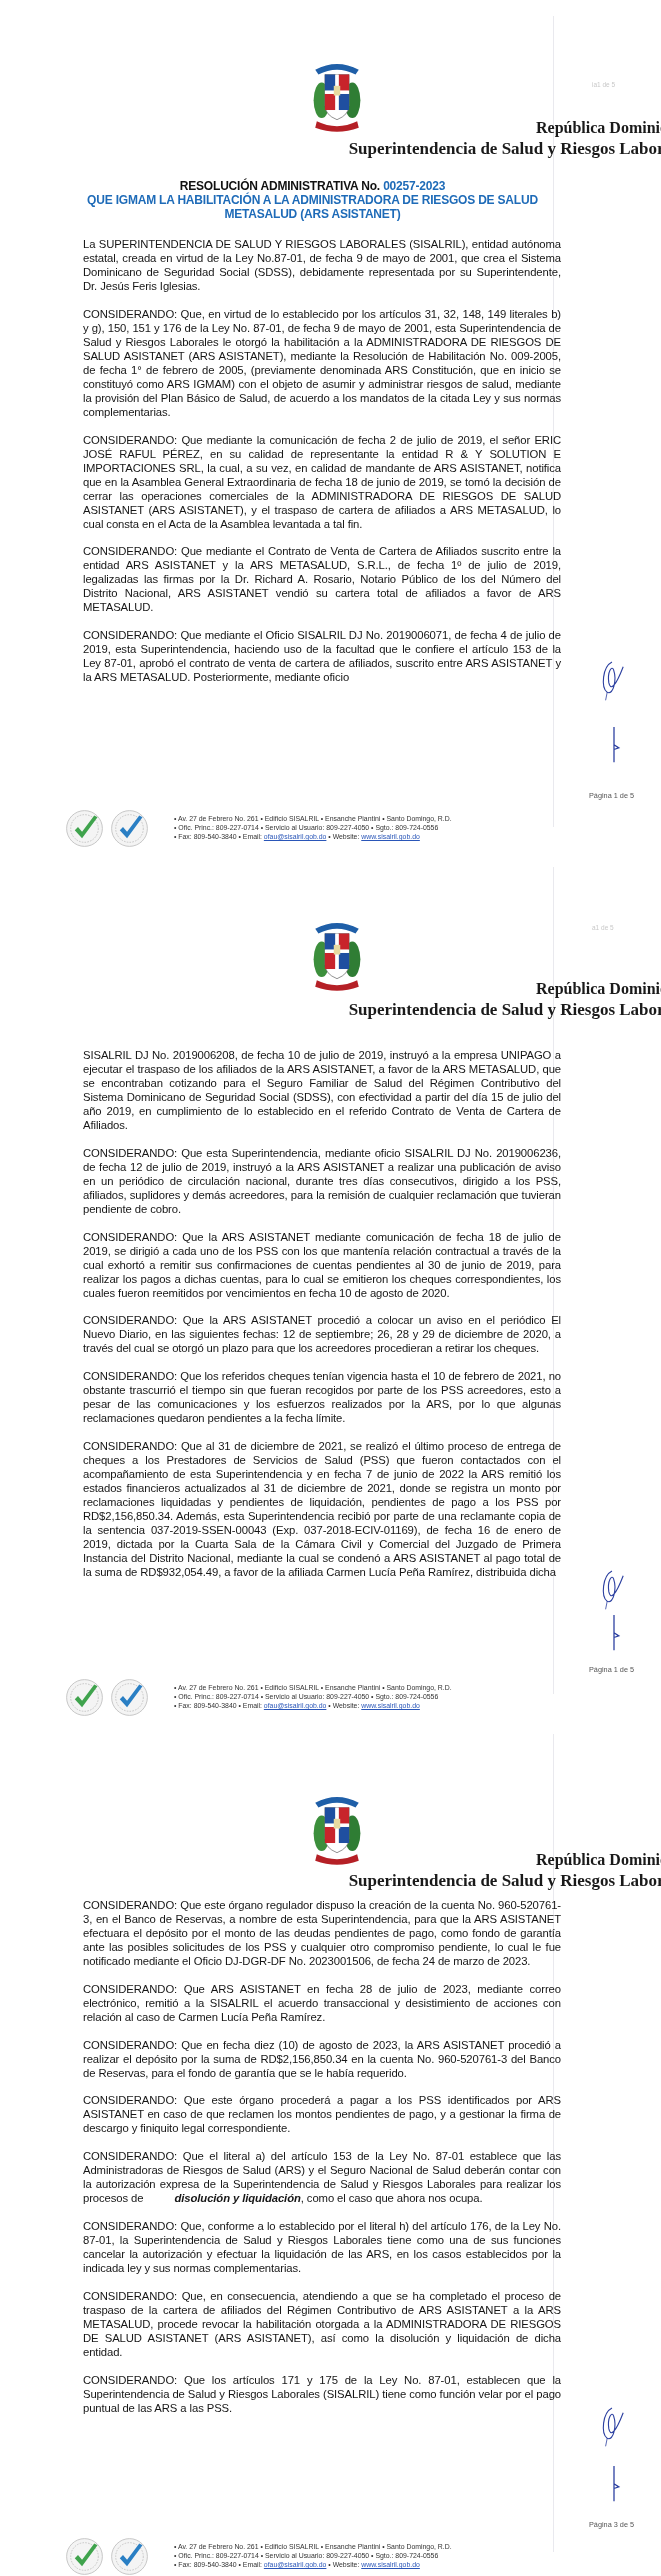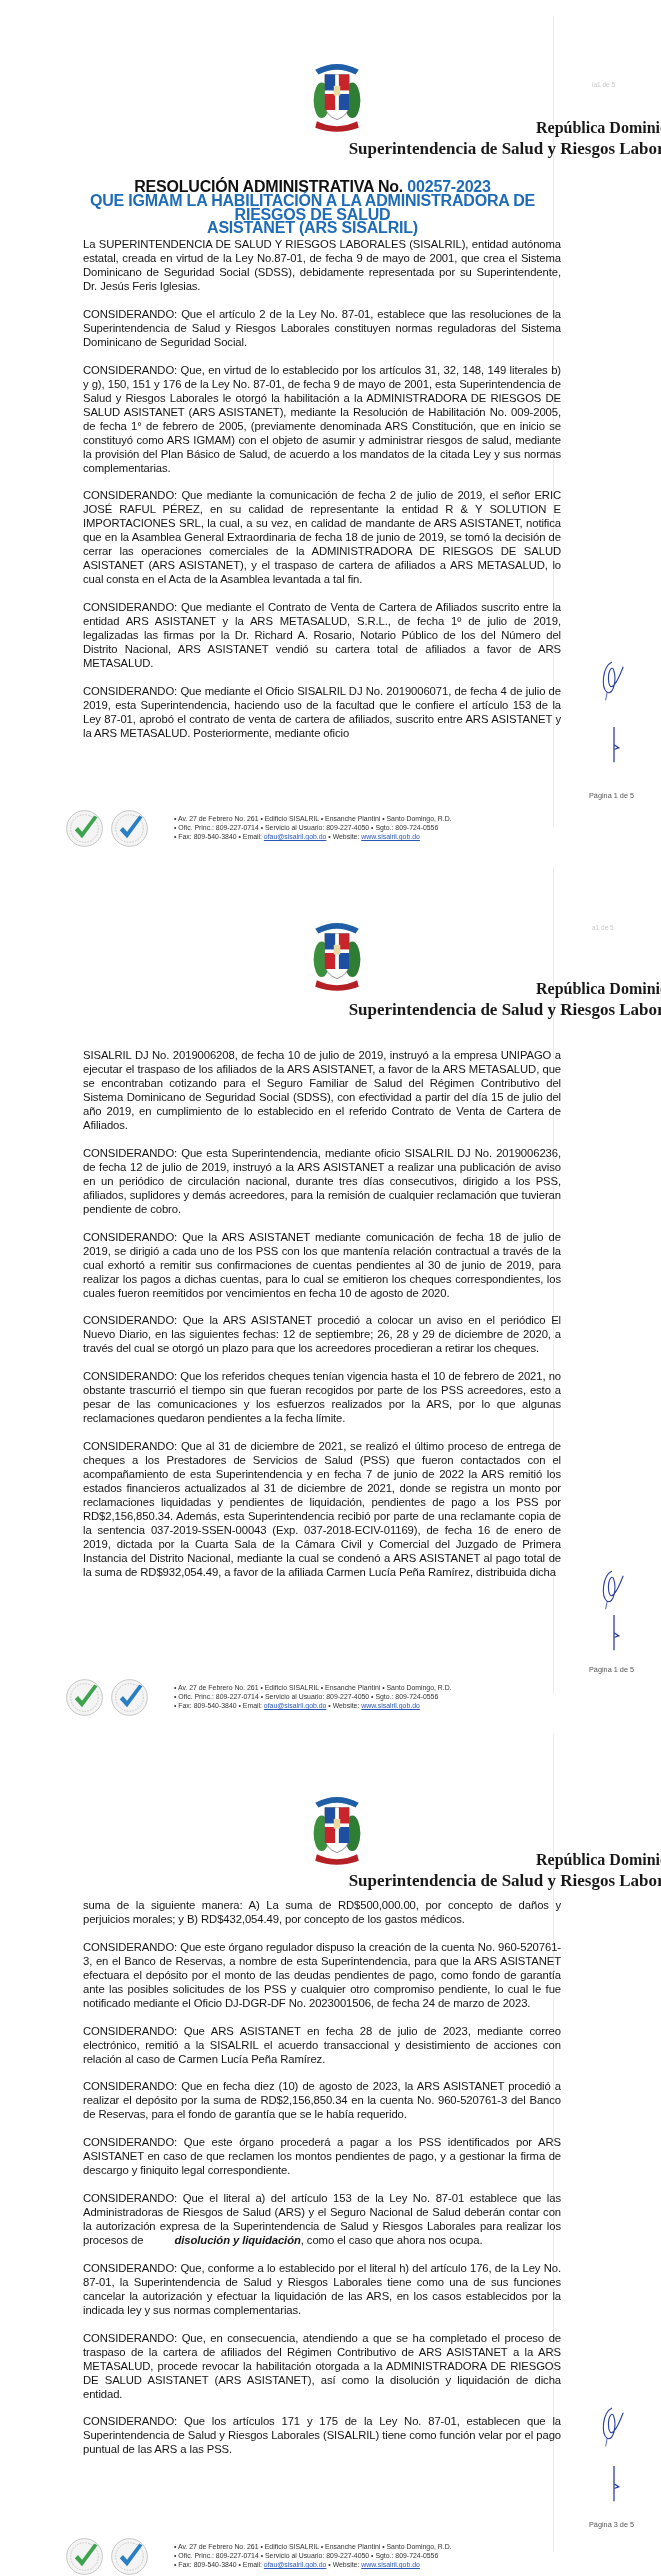--- a/index.html
+++ b/index.html
@@ -7,21 +7,21 @@
   .page { position: relative; width: 661px; height: 858px; overflow: hidden; background: #fff; }
   .page.p1 { height: 851px; }
   .page.p2 { height: 867px; }
   .page.p3 { height: 858px; }
   .right-rule { position: absolute; left: 553px; top: 16px; bottom: 24px; width: 0.8px; background: #e9e9ee; }
   .ghost { position: absolute; left: 592px; font-size: 6.5px; color: #c8c8c8; font-family: "Liberation Sans", sans-serif; }
   .crest { position: absolute; left: 312px; width: 50px; height: 81px; }
   .org { position: absolute; left: 0; width: 661px; text-align: right; font-family: "Liberation Serif", serif; font-weight: bold; color: #1a1a1a; padding-left: 31px; }
   .org .l1 { font-size: 16px; line-height: 19.5px; }
   .org .l2 { font-size: 17px; line-height: 21px; }
-  .title { position: absolute; left: 57px; width: 511px; text-align: center; font-weight: bold; font-size: 16px; line-height: 13.8px; letter-spacing: -0.2px; }
+  .title { position: absolute; left: 57px; width: 511px; text-align: center; font-weight: bold; font-size: 12px; line-height: 13.8px; letter-spacing: -0.2px; }
   .title .black { color: #111; }
   .title .blue { color: #1e6bb8; }
   .body { position: absolute; left: 83px; width: 478px; font-size: 11.3px; line-height: 14px; text-align: justify; color: #161616; letter-spacing: -0.1px; }
   .body p { margin: 0 0 13.8px 0; }
   .body b { font-weight: normal; }
   .body .bi { font-weight: bold; font-style: italic; margin-left: 28px; }
   .sig { position: absolute; left: 596px; }
   .pagenum { position: absolute; left: 589px; font-size: 7.3px; color: #555; }
   .footer { position: absolute; left: 65px; width: 486px; height: 39px; }
   .cert { position: absolute; top: 0; width: 39px; height: 39px; }
@@ -75,26 +75,25 @@
     <div class="l1">República Dominicana</div>
     <div class="l2">Superintendencia de Salud y Riesgos Laborales</div>
   </div>
 
   <div class="title" style="top:180px">
     <div>
       <span class="black">RESOLUCIÓN ADMINISTRATIVA No.</span>
       <span class="blue">00257-2023</span>
     </div>
     <div class="blue">QUE IGMAM LA HABILITACIÓN A LA ADMINISTRADORA DE RIESGOS DE SALUD</div>
-    <div class="blue">ASISTANET (ARS SISALRIL)</div>
+    <div class="blue">METASALUD (ARS ASISTANET)</div>
   </div>
 
   <div class="body" style="top:237px">
       <p><span>La </span><b>SUPERINTENDENCIA DE SALUD Y RIESGOS LABORALES (SISALRIL)</b><span>, entidad autónoma estatal, creada en virtud de la Ley No.87-01, de fecha 9 de mayo de 2001, que crea el Sistema Dominicano de Seguridad Social (SDSS), debidamente representada por su Superintendente, Dr. Jesús Feris Iglesias.</span></p>
-      <p><b>CONSIDERANDO:</b><span> Que el artículo 2 de la Ley No. 87-01, establece que las resoluciones de la Superintendencia de Salud y Riesgos Laborales constituyen normas reguladoras del Sistema Dominicano de Seguridad Social.</span></p>
       <p><b>CONSIDERANDO:</b><span> Que, en virtud de lo establecido por los artículos 31, 32, 148, 149 literales b) y g), 150, 151 y 176 de la Ley No. 87-01, de fecha 9 de mayo de 2001, esta Superintendencia de Salud y Riesgos Laborales le otorgó la habilitación a la </span><b>ADMINISTRADORA DE RIESGOS DE SALUD ASISTANET (ARS ASISTANET)</b><span>, mediante la Resolución de Habilitación No. 009-2005, de fecha 1° de febrero de 2005, (previamente denominada ARS Constitución, que en inicio se constituyó como ARS IGMAM) con el objeto de asumir y administrar riesgos de salud, mediante la provisión del Plan Básico de Salud, de acuerdo a los mandatos de la citada Ley y sus normas complementarias.</span></p>
       <p><b>CONSIDERANDO:</b><span> Que mediante la comunicación de fecha 2 de julio de 2019, el señor </span><b>ERIC JOSÉ RAFUL PÉREZ</b><span>, en su calidad de representante la entidad </span><b>R &amp; Y SOLUTION E IMPORTACIONES SRL</b><span>, la cual, a su vez, en calidad de mandante de </span><b>ARS ASISTANET</b><span>, notifica que en la Asamblea General Extraordinaria de fecha 18 de junio de 2019, se tomó la decisión de cerrar las operaciones comerciales de la </span><b>ADMINISTRADORA DE RIESGOS DE SALUD ASISTANET (ARS ASISTANET)</b><span>, y el traspaso de cartera de afiliados a </span><b>ARS METASALUD</b><span>, lo cual consta en el Acta de la Asamblea levantada a tal fin.</span></p>
       <p><b>CONSIDERANDO:</b><span> Que mediante el Contrato de Venta de Cartera de Afiliados suscrito entre la entidad </span><b>ARS ASISTANET</b><span> y la </span><b>ARS METASALUD, S.R.L.</b><span>, de fecha 1º de julio de 2019, legalizadas las firmas por la Dr. Richard A. Rosario, Notario Público de los del Número del Distrito Nacional, </span><b>ARS ASISTANET</b><span> vendió su cartera total de afiliados a favor de </span><b>ARS METASALUD</b><span>.</span></p>
       <p><b>CONSIDERANDO:</b><span> Que mediante el Oficio SISALRIL DJ No. 2019006071, de fecha 4 de julio de 2019, esta Superintendencia, haciendo uso de la facultad que le confiere el artículo 153 de la Ley 87-01, aprobó el contrato de venta de cartera de afiliados, suscrito entre </span><b>ARS ASISTANET</b><span> y la </span><b>ARS METASALUD</b><span>. Posteriormente, mediante oficio</span></p>
     </div>
 
   <svg class="sig" style="top:655px" width="32" height="49" viewBox="0 0 40 60">
     <path d="M20 8 C8 14 6 40 14 46 C22 50 26 30 22 18 C20 12 14 20 16 34 C18 44 24 40 34 14" fill="none" stroke="#2b3fa0" stroke-width="1.4"></path>
     <path d="M14 46 L12 56" stroke="#2b3fa0" stroke-width="1"></path>
   </svg>
@@ -172,21 +171,20 @@
 
   <svg class="crest" style="top:70px" viewBox="0 0 62 100">
       <use href="#coat-of-arms"></use>
     </svg>
   <div class="org" style="top:132px">
     <div class="l1">República Dominicana</div>
     <div class="l2">Superintendencia de Salud y Riesgos Laborales</div>
   </div>
 
   <div class="body" style="top:180px">
-      <p><span>suma de la siguiente manera: A) La suma de RD$500,000.00, por concepto de daños y perjuicios morales; y B) RD$432,054.49, por concepto de los gastos médicos.</span></p>
       <p><b>CONSIDERANDO:</b><span> Que este órgano regulador dispuso la creación de la cuenta No. 960-520761-3, en el Banco de Reservas, a nombre de esta Superintendencia, para que la ARS ASISTANET efectuara el depósito por el monto de las deudas pendientes de pago, como fondo de garantía ante las posibles solicitudes de los PSS y cualquier otro compromiso pendiente, lo cual le fue notificado mediante el Oficio DJ-DGR-DF No. 2023001506, de fecha 24 de marzo de 2023.</span></p>
       <p><b>CONSIDERANDO:</b><span> Que </span><b>ARS ASISTANET</b><span> en fecha 28 de julio de 2023, mediante correo electrónico, remitió a la SISALRIL el acuerdo transaccional y desistimiento de acciones con relación al caso de Carmen Lucía Peña Ramírez.</span></p>
       <p><b>CONSIDERANDO:</b><span> Que en fecha diez (10) de agosto de 2023, la </span><b>ARS ASISTANET</b><span> procedió a realizar el depósito por la suma de RD$2,156,850.34 en la cuenta No. 960-520761-3 del Banco de Reservas, para el fondo de garantía que se le había requerido.</span></p>
       <p><b>CONSIDERANDO:</b><span> Que este órgano procederá a pagar a los PSS identificados por </span><b>ARS ASISTANET</b><span> en caso de que reclamen los montos pendientes de pago, y a gestionar la firma de descargo y finiquito legal correspondiente.</span></p>
       <p><b>CONSIDERANDO:</b><span> Que el literal a) del artículo 153 de la Ley No. 87-01 establece que las Administradoras de Riesgos de Salud (ARS) y el Seguro Nacional de Salud deberán contar con la autorización expresa de la Superintendencia de Salud y Riesgos Laborales para realizar los procesos de </span><b class="bi">disolución y liquidación</b><span>, como el caso que ahora nos ocupa.</span></p>
       <p><b>CONSIDERANDO:</b><span> Que, conforme a lo establecido por el literal h) del artículo 176, de la Ley No. 87-01, la Superintendencia de Salud y Riesgos Laborales tiene como una de sus funciones cancelar la autorización y efectuar la liquidación de las ARS, en los casos establecidos por la indicada ley y sus normas complementarias.</span></p>
       <p><b>CONSIDERANDO:</b><span> Que, en consecuencia, atendiendo a que se ha completado el proceso de traspaso de la cartera de afiliados del Régimen Contributivo de </span><b>ARS ASISTANET</b><span> a la </span><b>ARS METASALUD</b><span>, procede revocar la habilitación otorgada a la </span><b>ADMINISTRADORA DE RIESGOS DE SALUD ASISTANET (ARS ASISTANET)</b><span>, así como la disolución y liquidación de dicha entidad.</span></p>
       <p><b>CONSIDERANDO:</b><span> Que los artículos 171 y 175 de la Ley No. 87-01, establecen que la Superintendencia de Salud y Riesgos Laborales (SISALRIL) tiene como función velar por el pago puntual de las ARS a las PSS.</span></p>
     </div>
 

